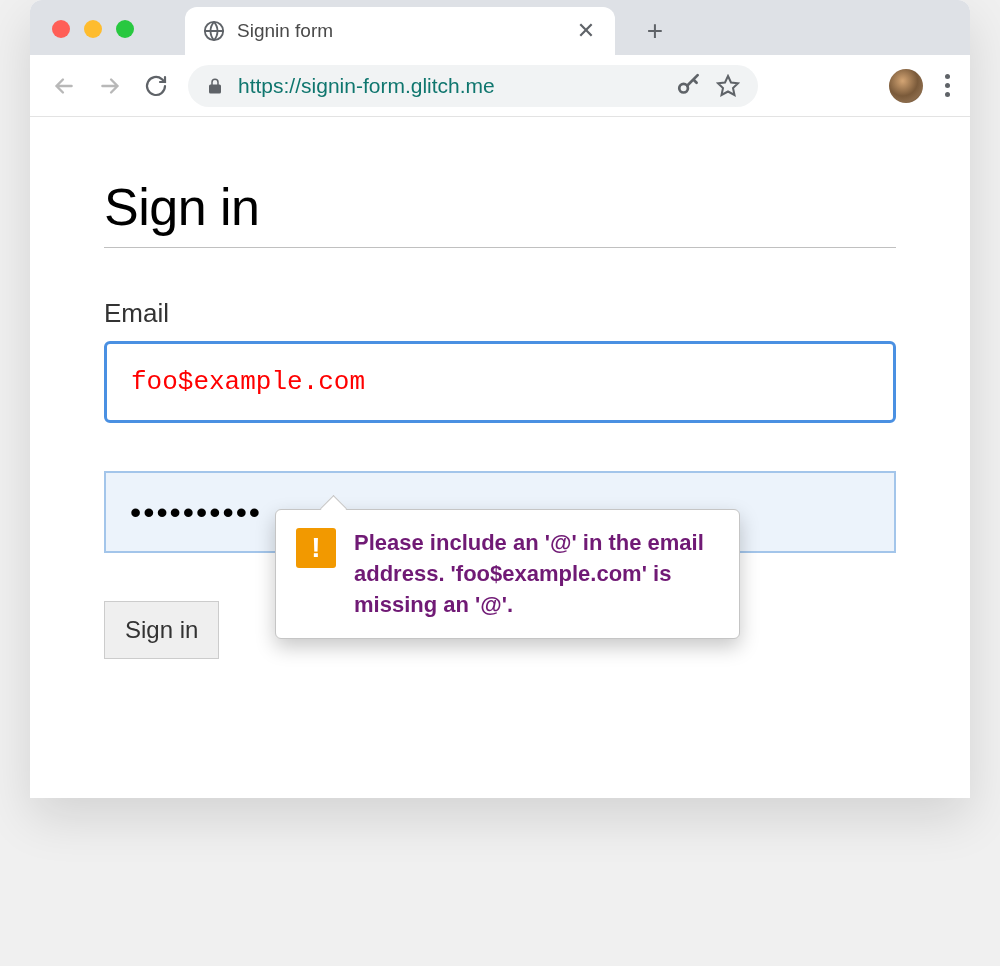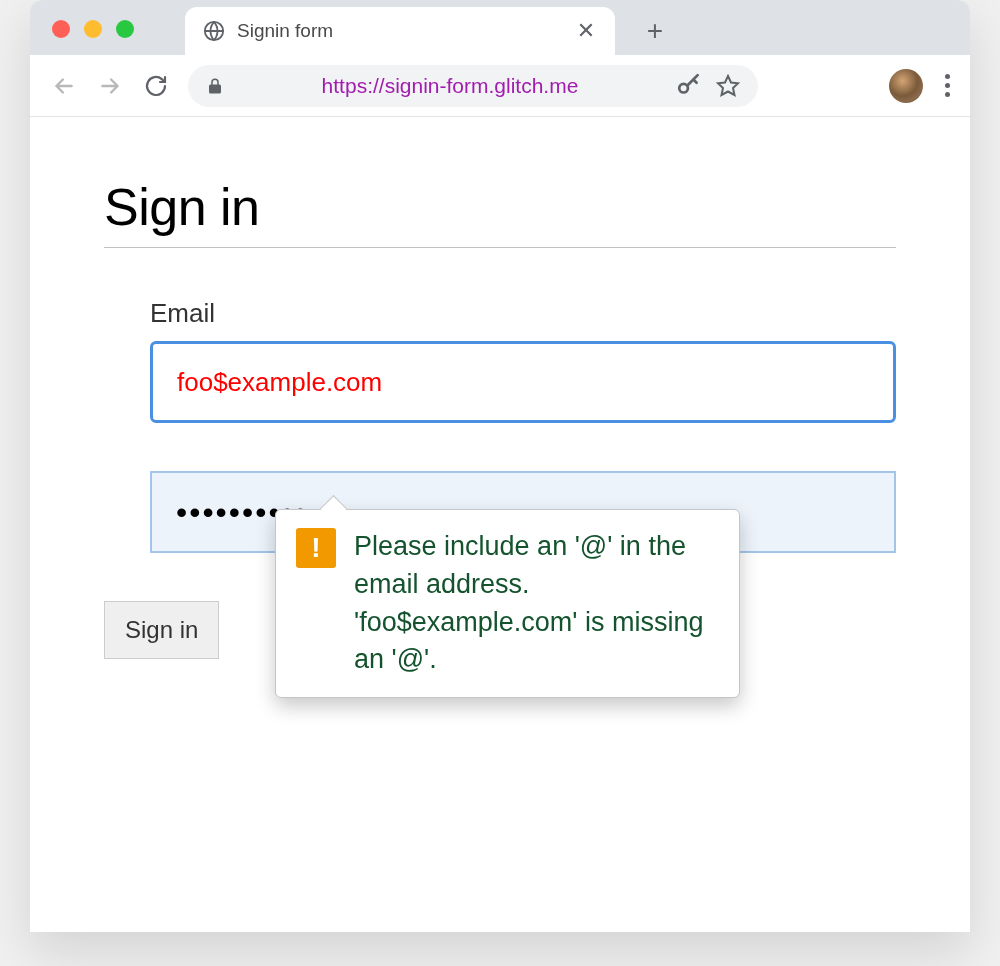--- a/index.html
+++ b/index.html
@@ -12,21 +12,21 @@
       background: #f0f0f0;
       width: 1000px;
       height: 966px;
       position: relative;
     }
     .browser-window {
       position: absolute;
       left: 30px;
       top: 0;
       width: 940px;
-      height: 932px;
+      height: 798px;
       background: #fff;
       border-radius: 12px 12px 0 0;
       box-shadow: 0 20px 50px rgba(0,0,0,0.12);
       overflow: visible;
     }
     .tab-strip {
       height: 55px;
       background: #dee1e6;
       border-radius: 12px 12px 0 0;
       display: flex;
@@ -107,22 +107,21 @@
       border-radius: 21px;
       display: flex;
       align-items: center;
       padding: 0 18px;
       gap: 14px;
       max-width: 570px;
     }
     .url-text {
       flex: 1;
       font-size: 21px;
-      color: #a21caf;
-      text-align: center;
+      color: #0f766e;
     }
     .toolbar-right {
       margin-left: auto;
       display: flex;
       align-items: center;
       gap: 22px;
     }
     .avatar {
       width: 34px;
       height: 34px;
@@ -162,26 +161,25 @@
     .text-input {
       width: 100%;
       height: 82px;
       font-size: 26px;
       padding: 0 24px;
       border: 3px solid #4a90e2;
       border-radius: 6px;
       outline: none;
       color: #ff0000;
       background: #fff;
-      font-family: Liberation Sans, sans-serif;
+      font-family: Liberation Mono, monospace;
     }
     .field-group {
       margin-bottom: 48px;
       position: relative;
-      margin-left: 46px;
     }
     .password-input {
       width: 100%;
       height: 82px;
       font-size: 32px;
       padding: 0 24px;
       border: 2px solid #a3c5ea;
       background: #ecf3fb;
       outline: none;
       letter-spacing: 2px;
@@ -229,23 +227,24 @@
       border-radius: 3px;
       display: flex;
       align-items: center;
       justify-content: center;
       color: #fff;
       font-size: 28px;
       font-weight: bold;
       flex-shrink: 0;
     }
     .tooltip-text {
-      font-size: 27px;
-      color: #14532d;
+      font-size: 22px;
+      color: #701a75;
       line-height: 1.4;
+      font-weight: bold;
     }
     svg { display: block; }
   </style>
 </head>
 <body>
 
 <div class="browser-window">
 
   <div class="tab-strip">
     <div class="window-controls">

